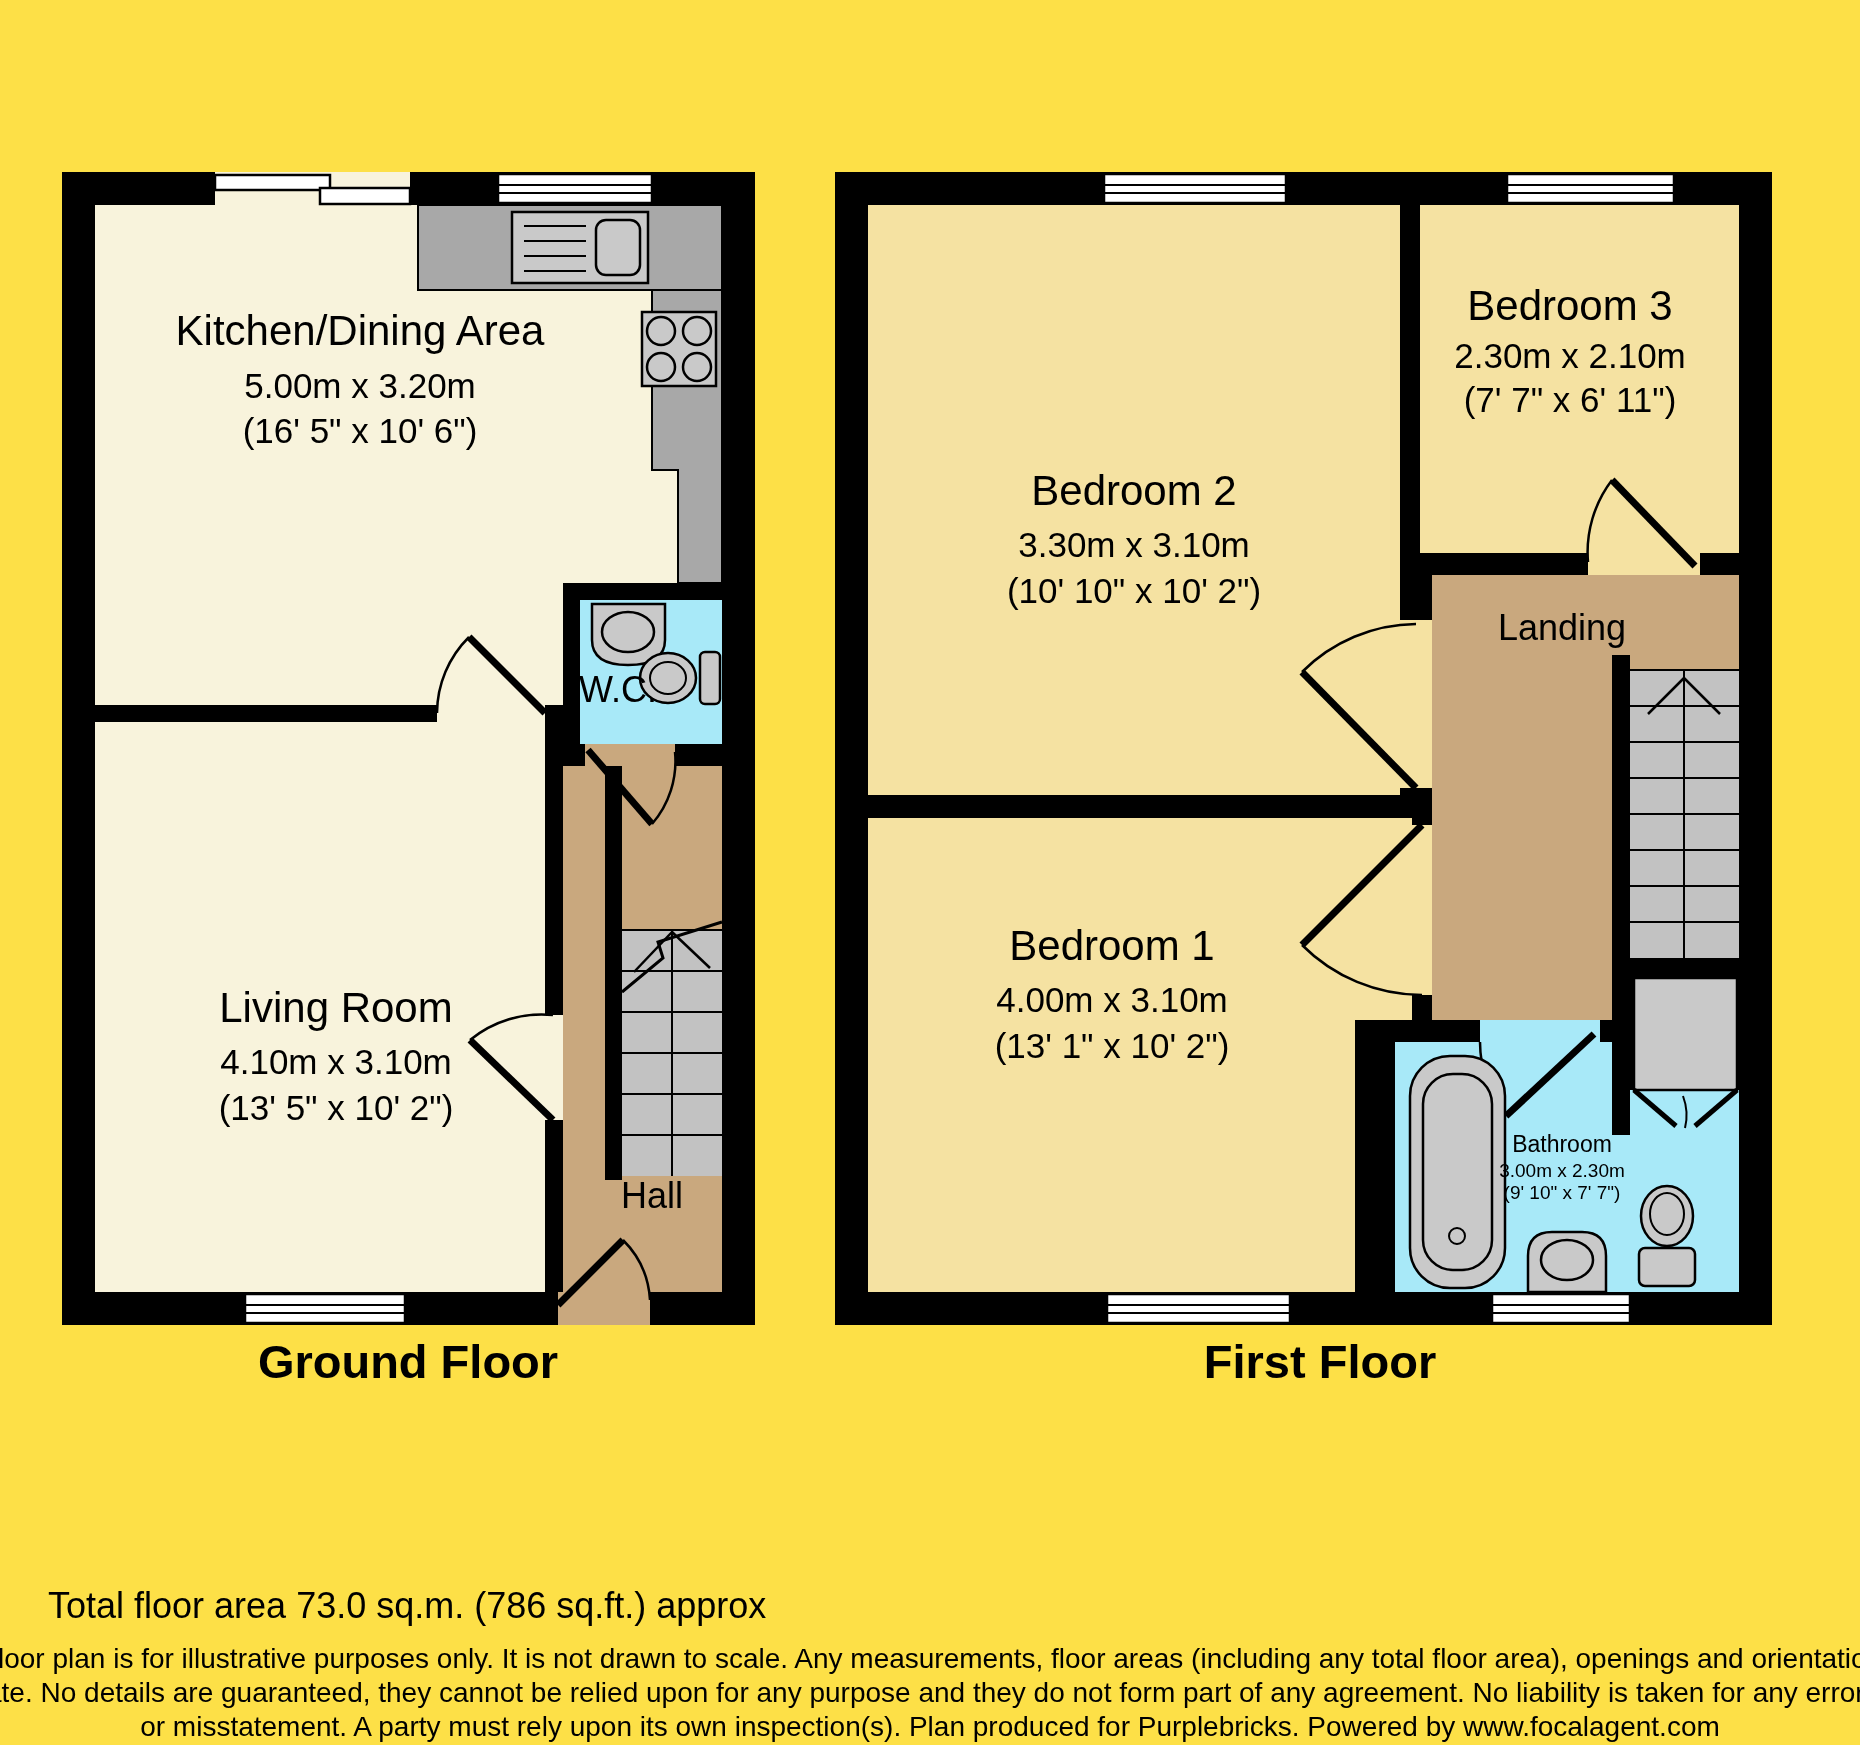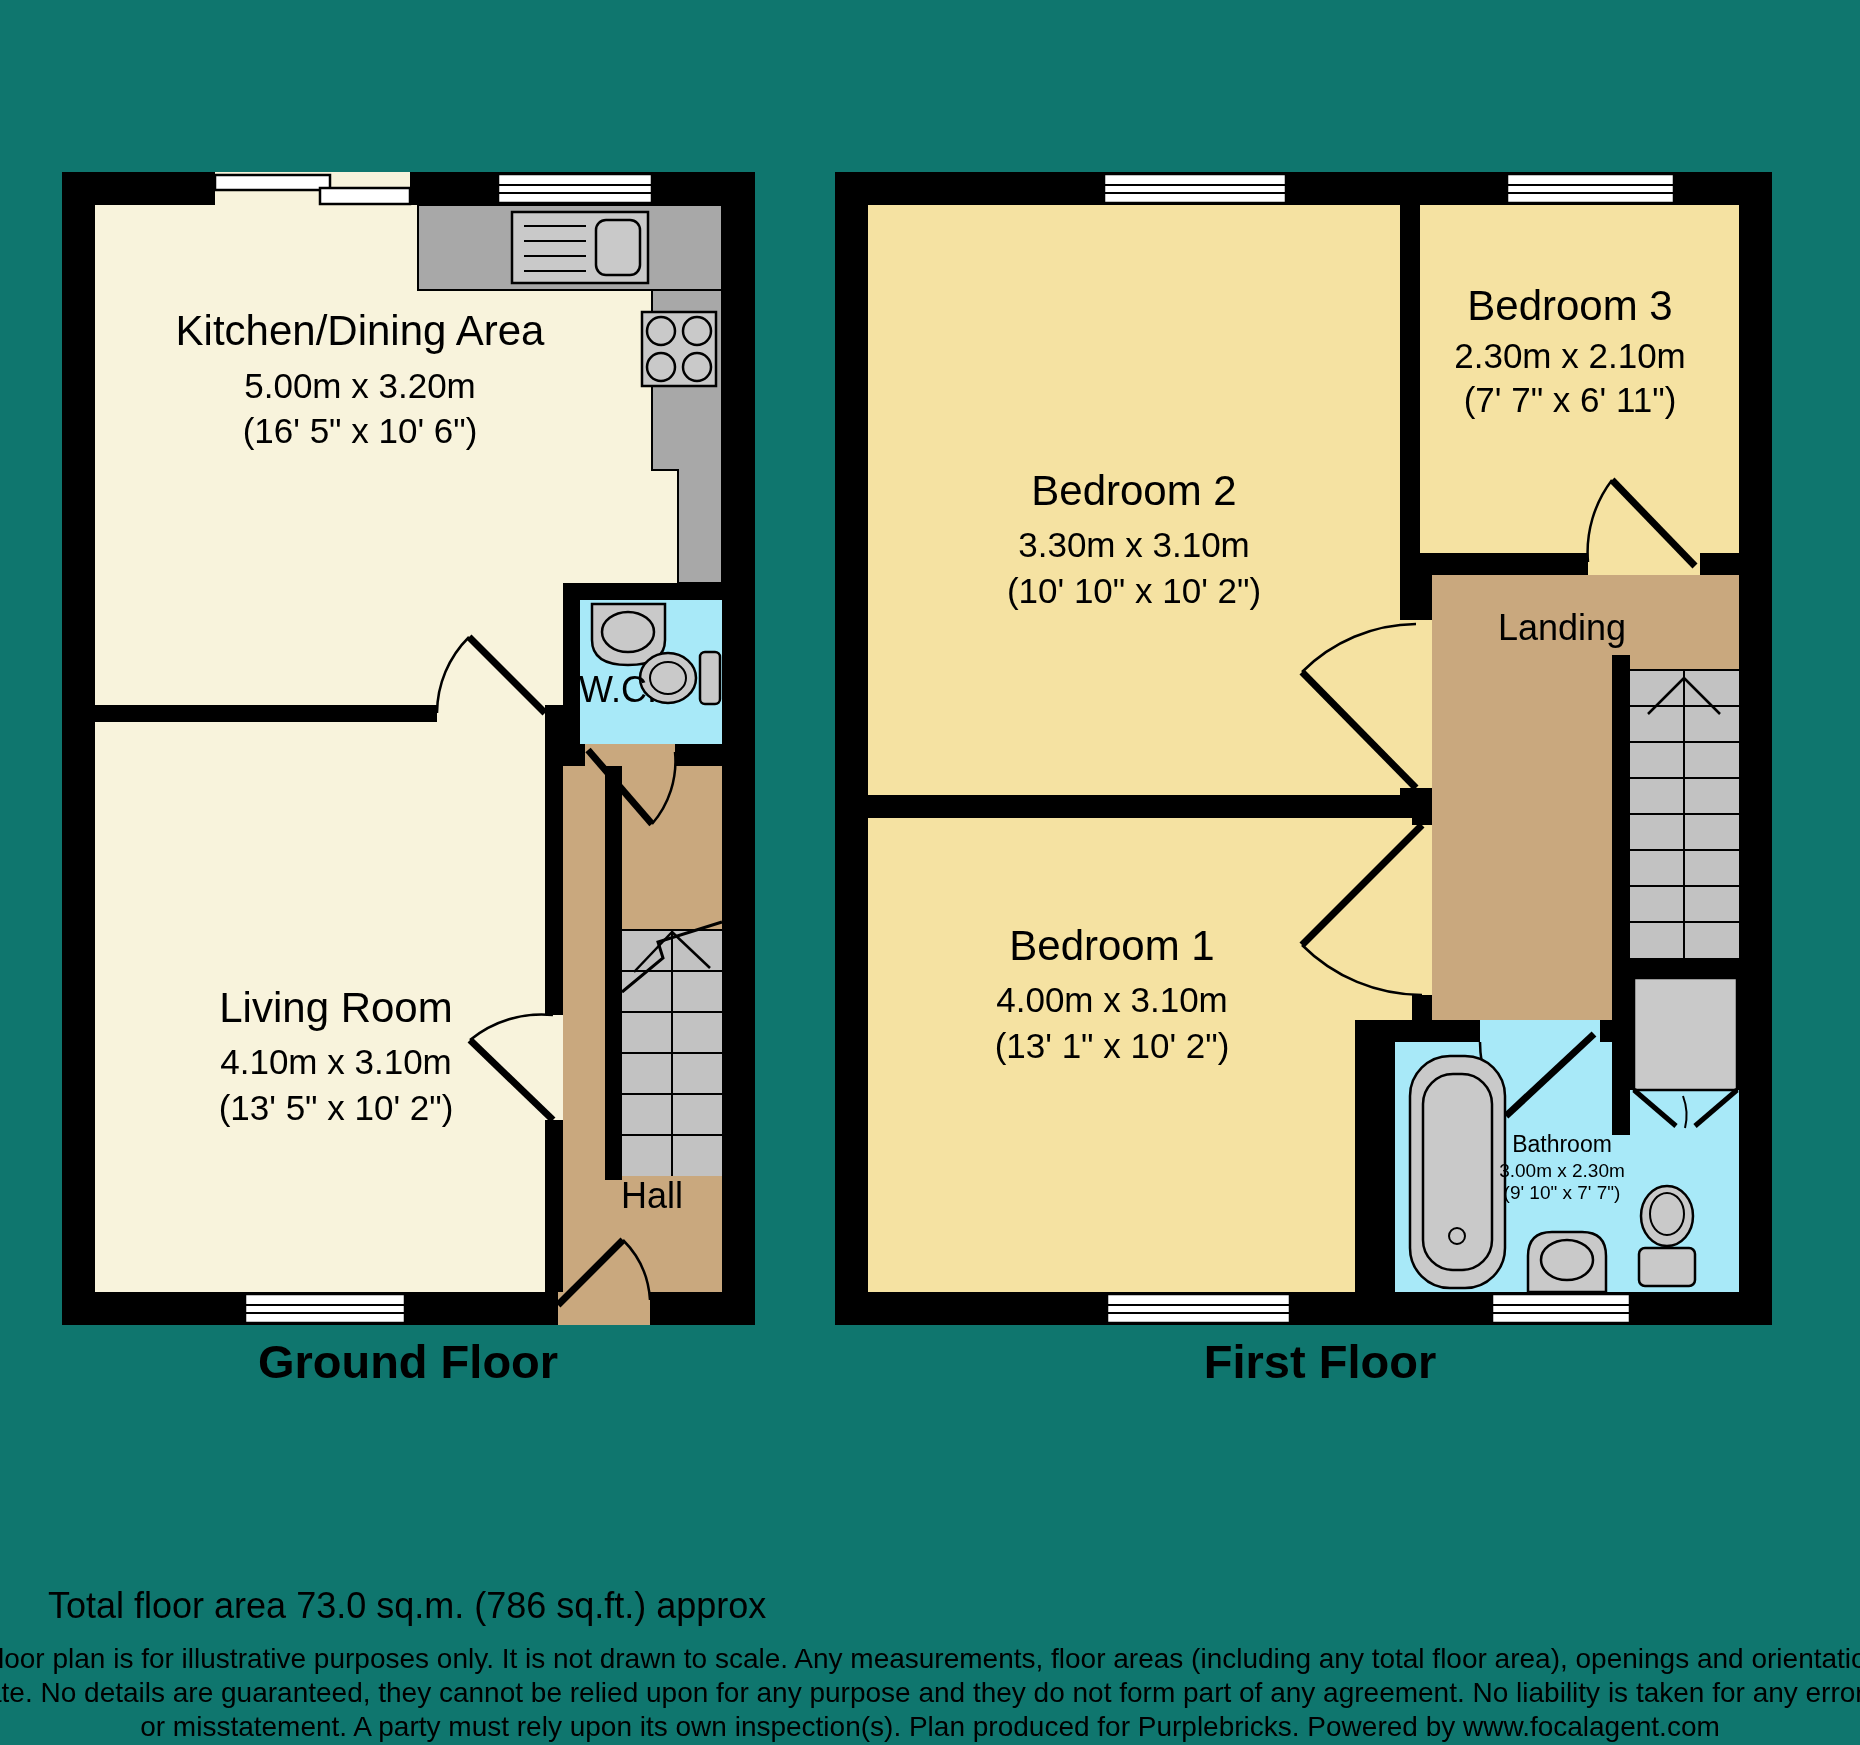--- a/index.html
+++ b/index.html
@@ -1,16 +1,16 @@
 <!DOCTYPE html>
 <html><head>
 <meta charset="utf-8">
 <style>
   html,body{margin:0;padding:0;background:#ffffff;}
-  #stage{position:relative;width:1860px;height:1745px;background:#0f766e;overflow:hidden;}
+  #stage{position:relative;width:1860px;height:1745px;background:#fde047;overflow:hidden;}
   svg{display:block;}
   text{font-family:"Liberation Sans","DejaVu Sans",sans-serif;fill:#000;}
   .room-name{font-size:42px;}
   .room-dims{font-size:35px;}
   .room-label{font-size:36px;}
   .small-name{font-size:23px;}
   .small-dims{font-size:19px;}
   .floor-title{font-size:47px;font-weight:bold;}
   .footer-area{font-size:36px;}
   .footer-disc{font-size:28px;}

